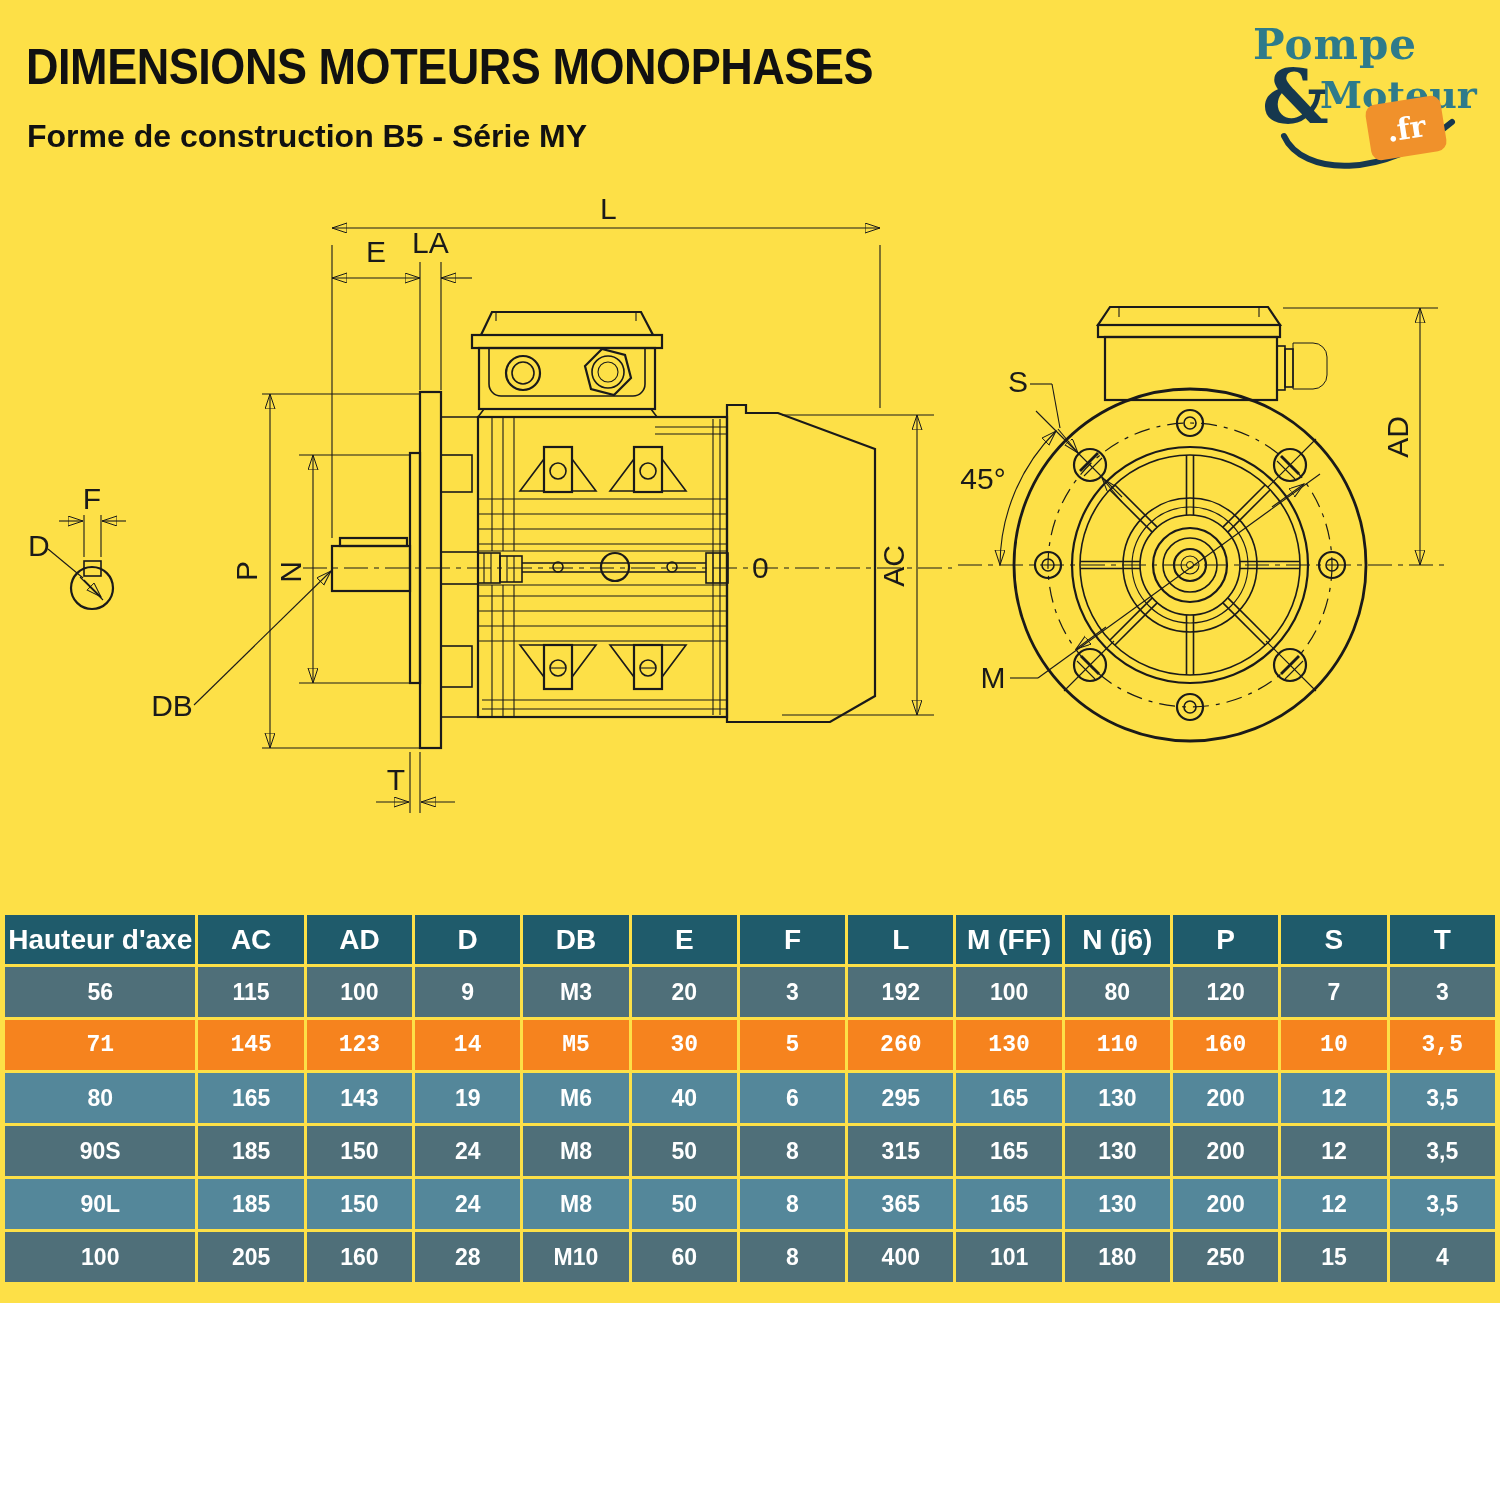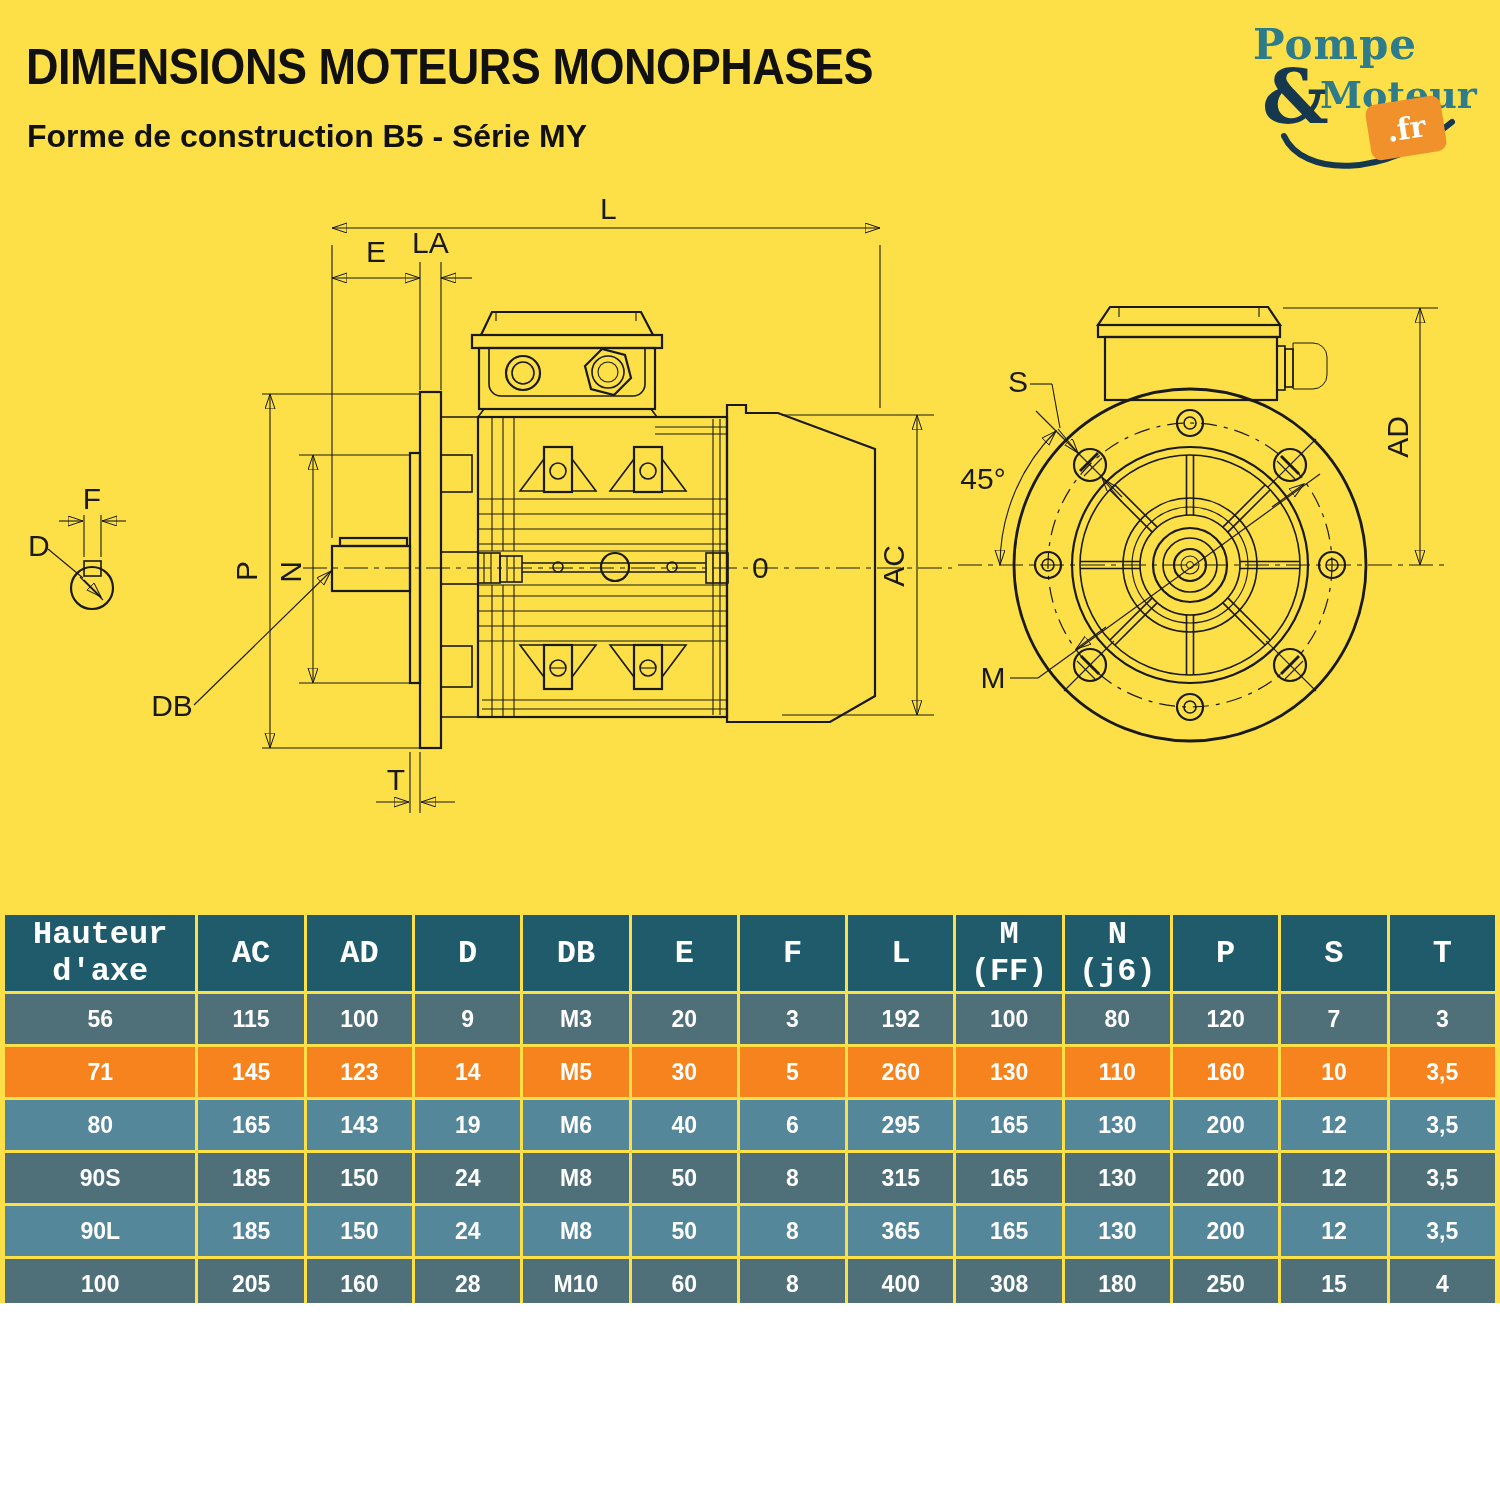--- a/index.html
+++ b/index.html
@@ -30,25 +30,25 @@
   .s1{stroke-width:1.1px;} .s15{stroke-width:1.6px;} .s2{stroke-width:2.2px;} .s25{stroke-width:2.8px;}
   .wf{fill:#fff;} .df{fill:#1f1f1f;stroke:none;}
   .cl{stroke-width:1.1px;stroke-dasharray:24 6 5 6;}
   .bc{stroke-width:1.2px;stroke-dasharray:16 7 4 7;}
   .draw text{fill:#1a1a1a;stroke:none;font-family:"Liberation Sans",sans-serif;font-size:30px;}
 
   
   .dims{position:absolute;left:2px;top:912px;width:1496px;border-collapse:separate;border-spacing:3px;
         table-layout:fixed;}
   .dims th,.dims td{color:#fff;text-align:center;vertical-align:middle;font-weight:bold;overflow:hidden;}
-  .dims th{background:#1f5b6b;height:47px;font-size:32px;font-family:Liberation Mono, monospace;}
+  .dims th{background:#1f5b6b;height:47px;font-size:28px;}
   .dims td{height:48px;font-size:23px;}
   tr.dark td{background:#4f6f79;}
   tr.light td{background:#54879a;}
-  tr.hl td{background:#f6831e;}
+  tr.hl td{background:#f6831e;font-family:Liberation Mono, monospace;}
 </style>
 </head>
 <body>
 
 <div class="page">
 
   <div class="title">DIMENSIONS MOTEURS MONOPHASES</div>
   <div class="subtitle">Forme de construction B5 - Série MY</div>
 
   <div class="logo">
@@ -404,21 +404,21 @@
     </tr>
     <tr class="dark">
       <td>100</td>
           <td>205</td>
           <td>160</td>
           <td>28</td>
           <td>M10</td>
           <td>60</td>
           <td>8</td>
           <td>400</td>
-          <td>308</td>
+          <td>101</td>
           <td>180</td>
           <td>250</td>
           <td>15</td>
           <td>4</td>
     </tr>
   </tbody>
     </table>
 
 </div>
 

